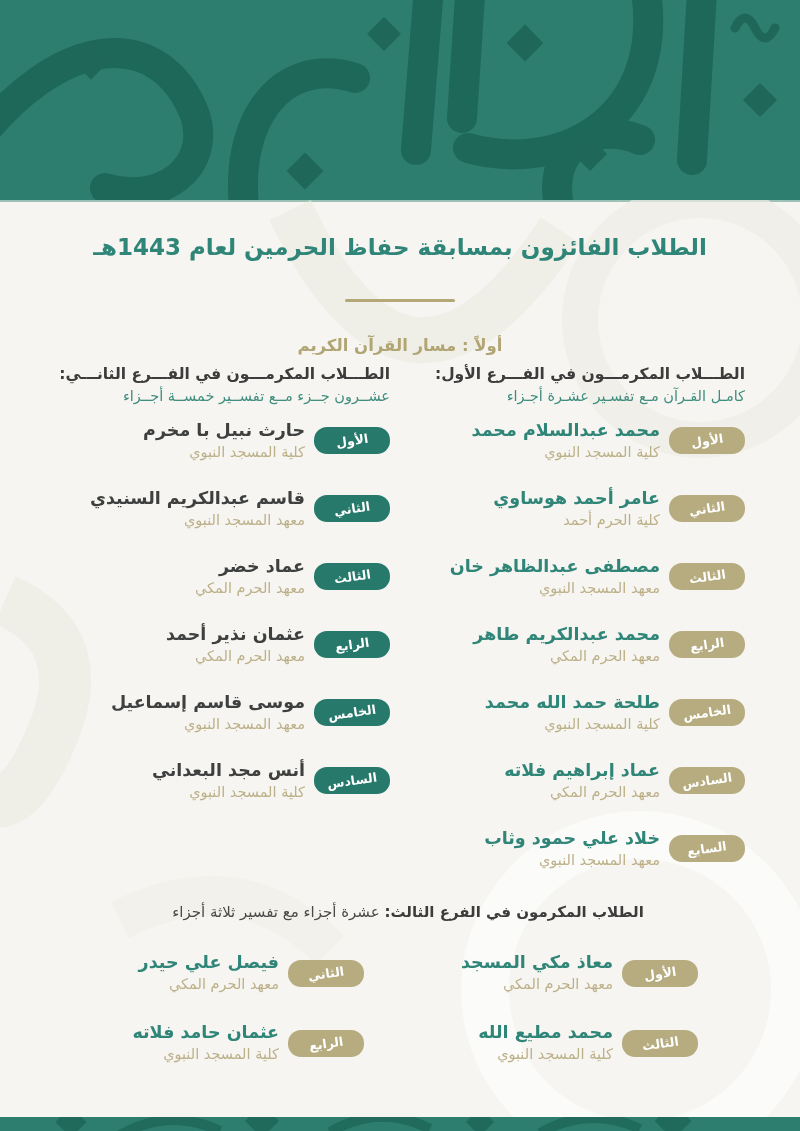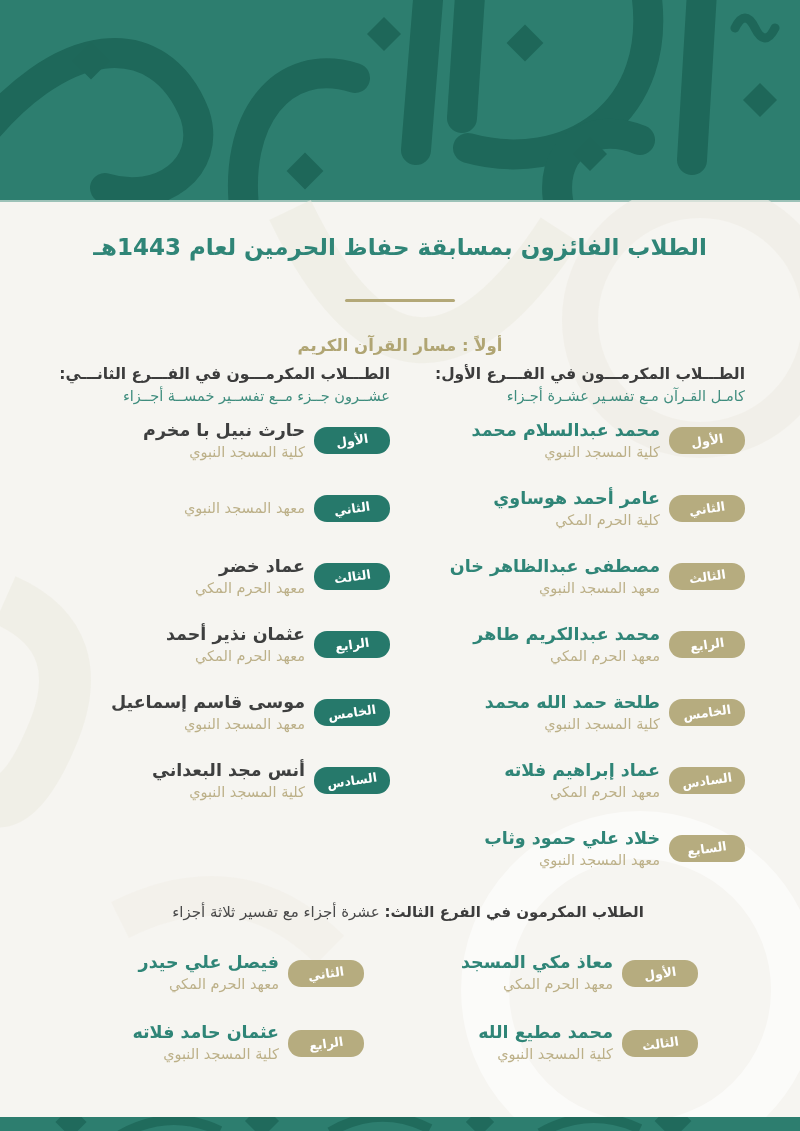--- a/index.html
+++ b/index.html
@@ -134,21 +134,21 @@
             <div class="nm teal">محمد عبدالسلام محمد</div>
             <div class="inst">كلية المسجد النبوي</div>
           </div>
       </div>
       <div class="entry">
         <span class="badge tan">
             <i>الثاني</i>
           </span>
         <div class="who">
             <div class="nm teal">عامر أحمد هوساوي</div>
-            <div class="inst">كلية الحرم المكي</div>
+            <div class="inst">كلية الحرم أحمد</div>
           </div>
       </div>
       <div class="entry">
         <span class="badge tan">
             <i>الثالث</i>
           </span>
         <div class="who">
             <div class="nm teal">مصطفى عبدالظاهر خان</div>
             <div class="inst">معهد المسجد النبوي</div>
           </div>
@@ -203,20 +203,21 @@
         <div class="who">
             <div class="nm dark">حارث نبيل با مخرم</div>
             <div class="inst">كلية المسجد النبوي</div>
           </div>
       </div>
       <div class="entry">
         <span class="badge teal">
             <i>الثاني</i>
           </span>
         <div class="who">
+            <div class="nm dark">قاسم عبدالكريم السنيدي</div>
             <div class="inst">معهد المسجد النبوي</div>
           </div>
       </div>
       <div class="entry">
         <span class="badge teal">
             <i>الثالث</i>
           </span>
         <div class="who">
             <div class="nm dark">عماد خضر</div>
             <div class="inst">معهد الحرم المكي</div>

